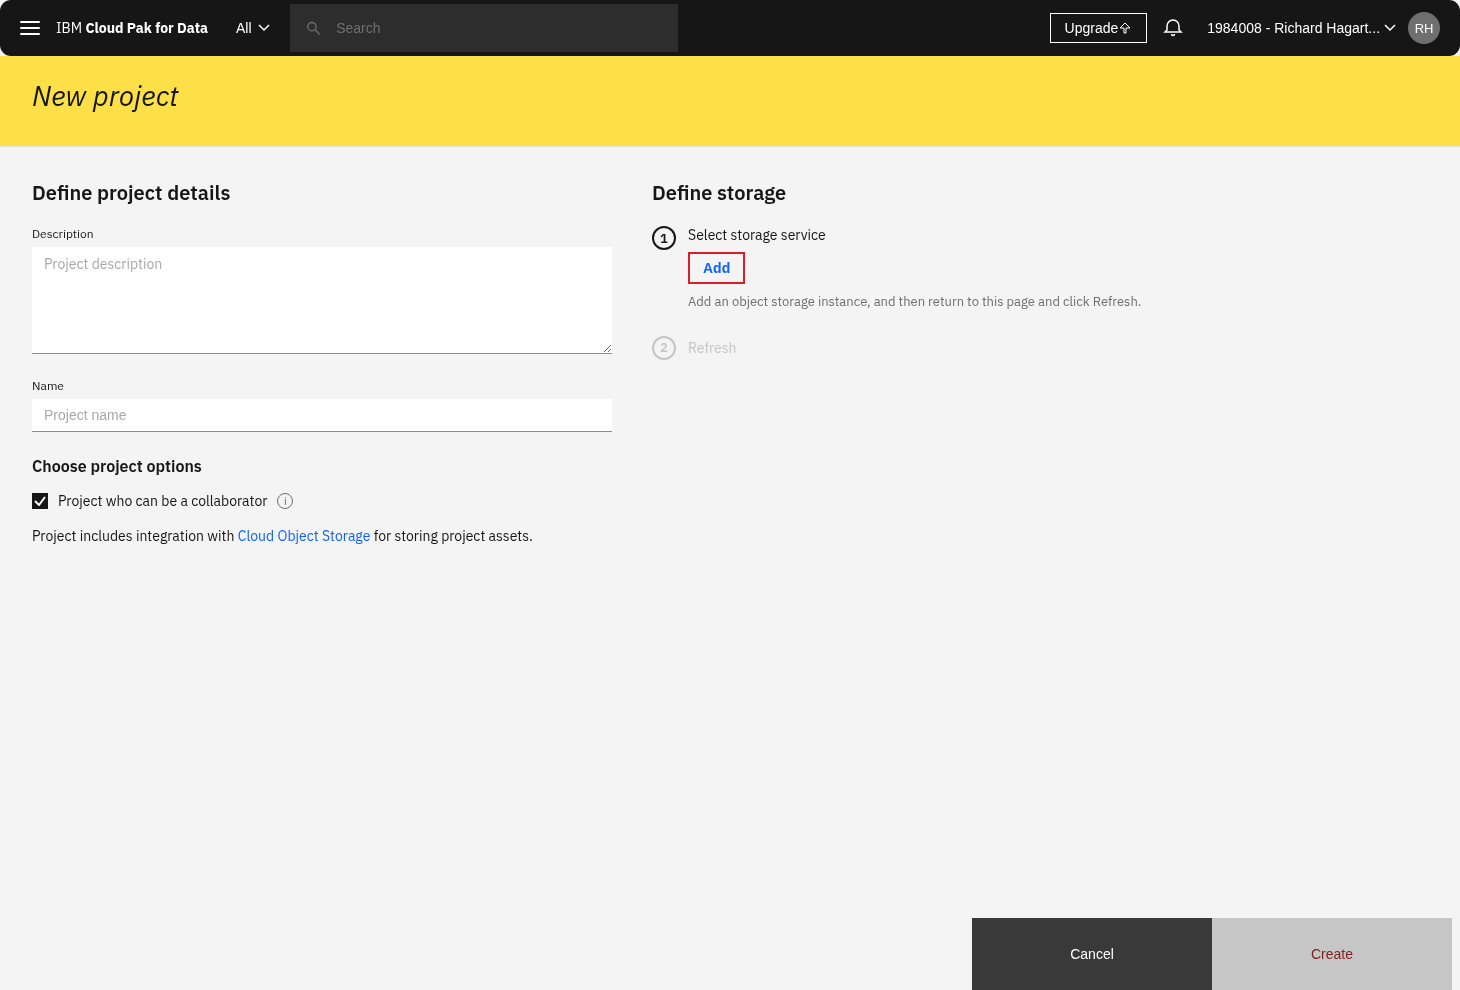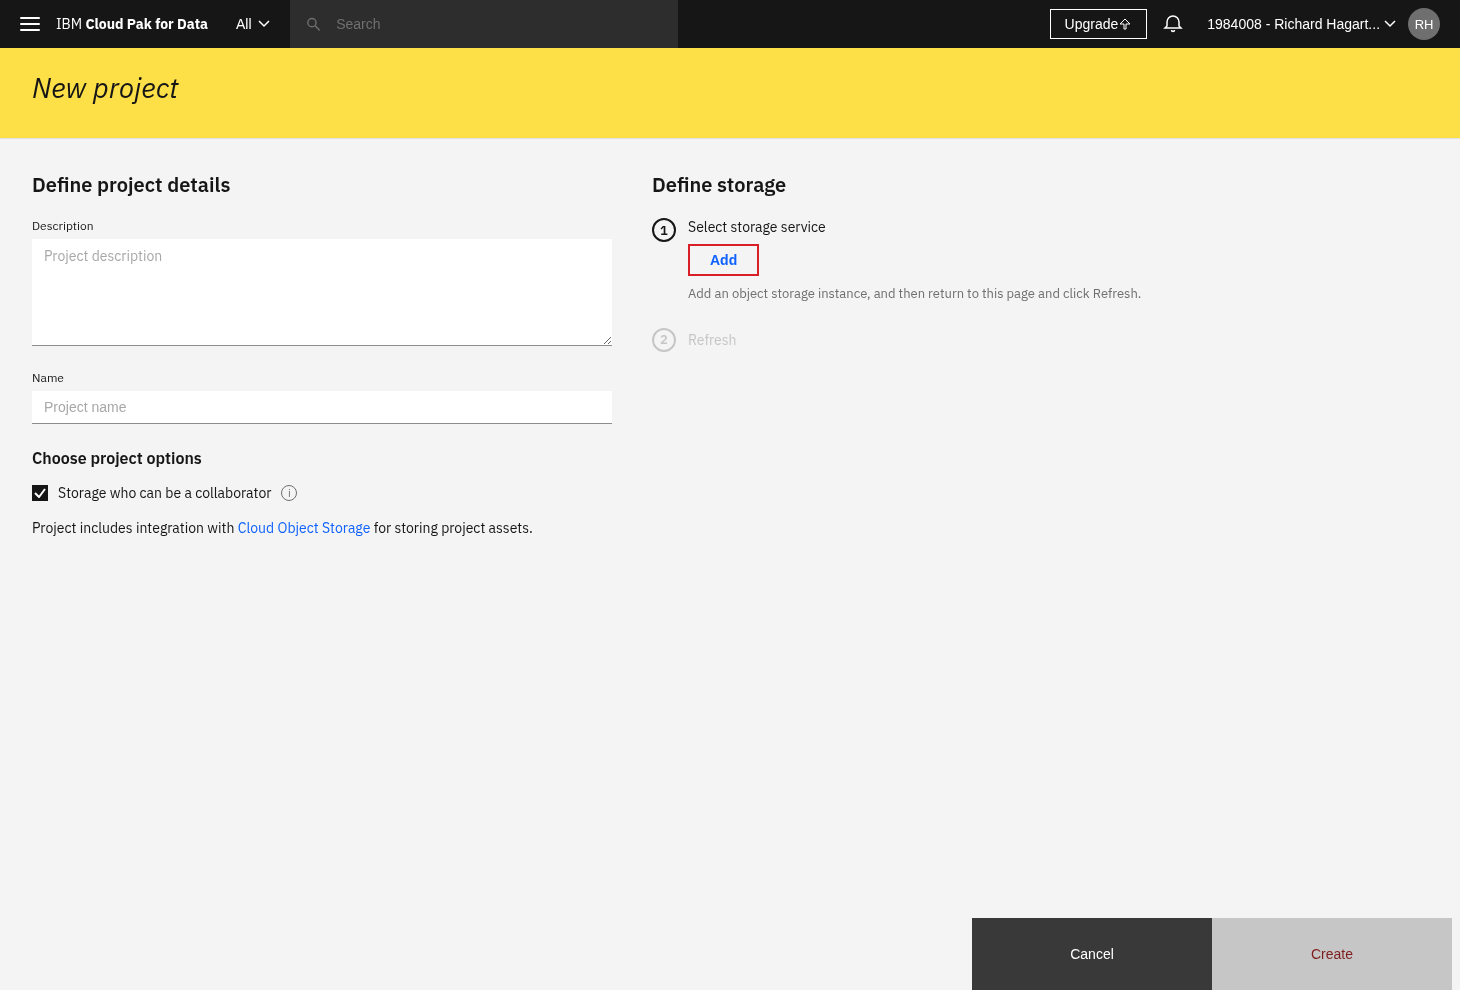--- a/index.html
+++ b/index.html
@@ -4,23 +4,24 @@
   <style>
     * { box-sizing: border-box; margin: 0; padding: 0; }
     body { font-family: 'IBM Plex Sans', Arial, sans-serif; background: #f4f4f4; color: #161616; font-size: 14px; }
 
     
     .topnav {
       display: flex;
       align-items: center;
       background: #161616;
       color: #fff;
-      height: 48px;
+      height: 56px;
       padding: 8px 12px;
       gap: 8px;
+      border-radius: 11px;
     }
     .topnav-hamburger {
       background: none; border: none; color: #fff; cursor: pointer;
       display: flex; align-items: center; padding: 8px;
     }
     .topnav-brand {
       color: #fff; font-size: 14px; white-space: nowrap; margin-right: 8px;
     }
     .topnav-brand span { font-weight: 700; }
     .topnav-category {
@@ -152,21 +153,21 @@
     .step-circle {
       width: 24px; height: 24px; border-radius: 50%;
       border: 2px solid #161616; display: flex; align-items: center;
       justify-content: center; font-size: 13px; font-weight: 600;
       flex-shrink: 0; margin-top: 0;
     }
     .step-content { flex: 1; }
     .step-heading { font-size: 14px; color: #161616; margin-bottom: 8px; }
     .add-button {
       border: 2px solid #da1e28; color: #0f62fe; background: none;
-      padding: 6px 20px; font-size: 14px; font-weight: 600;
+      padding: 6px 13px; font-size: 14px; font-weight: 600;
       cursor: pointer; margin-bottom: 8px;
     }
     .step-description { font-size: 13px; color: #6f6f6f; line-height: 1.5; }
 
     .refresh-step {
       display: flex; align-items: center; gap: 12px;
     }
     .refresh-circle {
       width: 24px; height: 24px; border-radius: 50%;
       border: 2px solid #c6c6c6; display: flex; align-items: center;
@@ -269,21 +270,21 @@
     </div>
 
     <div class="subsection-title">Choose project options</div>
 
     <div class="checkbox-row">
       <div class="checkbox-custom">
         <svg width="12" height="10" viewBox="0 0 12 10" fill="none">
           <path d="M1 5l4 4 6-8" stroke="white" stroke-width="2"></path>
         </svg>
       </div>
-      <span class="checkbox-label">Storage who can be a collaborator</span>
+      <span class="checkbox-label">Project who can be a collaborator</span>
       <div class="info-icon">i</div>
     </div>
 
     <p class="storage-info-text">
       <span>Project includes integration with </span><a href="#">Cloud Object Storage</a><span> for storing project assets.</span>
     </p>
   </div>
 
   <div class="right-panel">
     <div class="section-title">Define storage</div>

